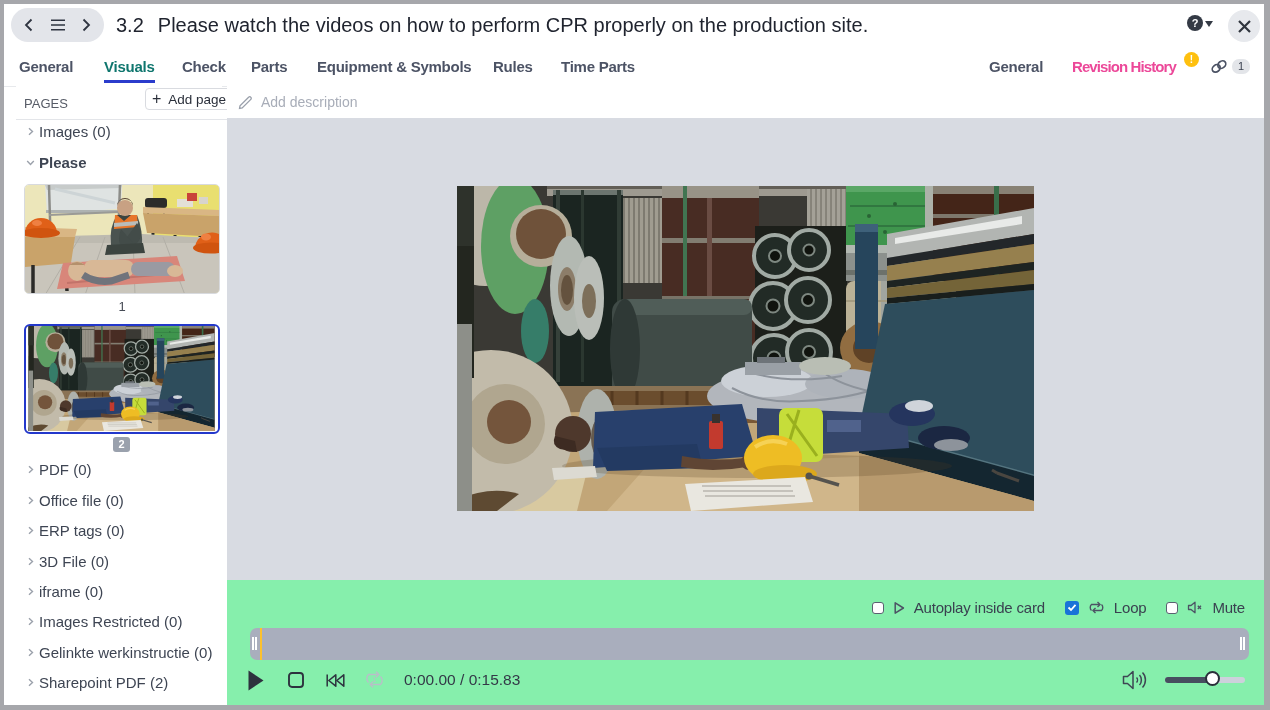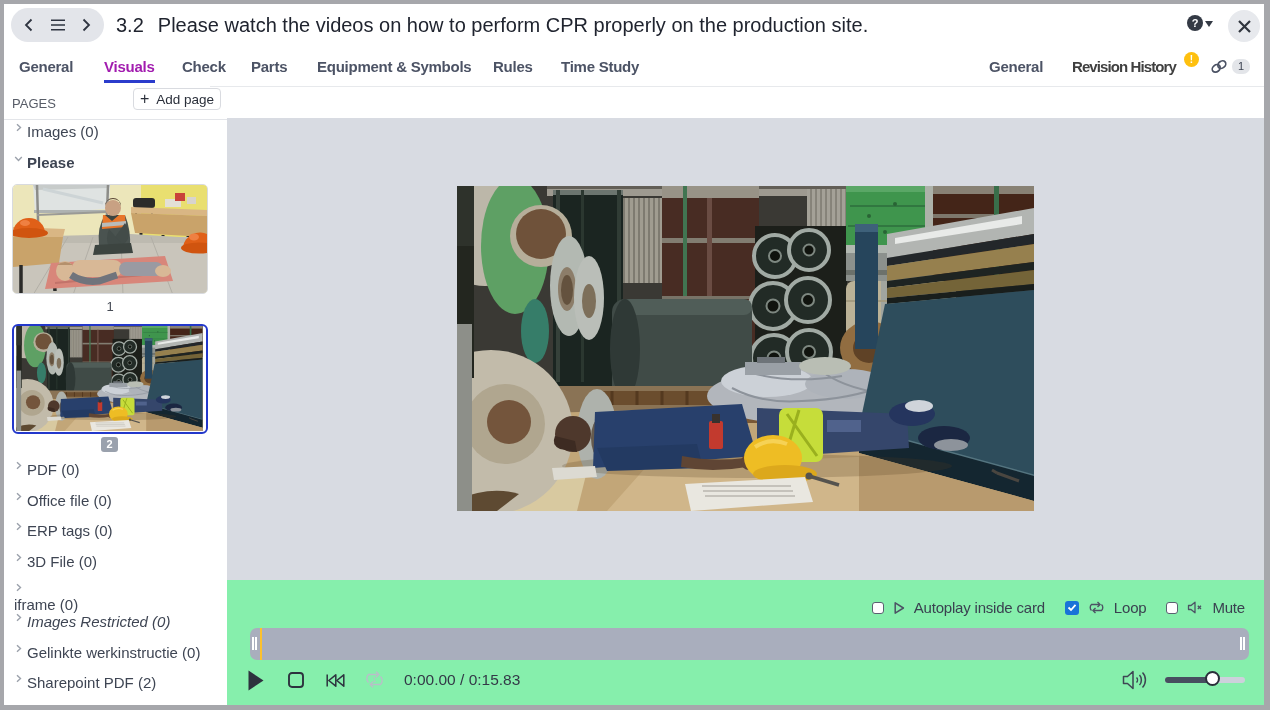--- a/index.html
+++ b/index.html
@@ -8,30 +8,30 @@
   .abs { position:absolute; }
   
   .pill { left:7px; top:4px; width:93px; height:34px; border-radius:17px; background:#e3e5ea; display:flex; align-items:center; justify-content:space-between; padding:0 13px; }
   .hdr-title { left:112px; top:10px; font-size:20px; color:#20242f; white-space:nowrap; }
   .qbtn { left:1183px; top:11px; width:16px; height:16px; border-radius:50%; background:#343a45; color:#fff; font-size:11px; font-weight:bold; text-align:center; line-height:16px; }
   .caret { left:1201px; top:17px; width:0; height:0; border-left:4.5px solid transparent; border-right:4.5px solid transparent; border-top:6px solid #343a45; }
   .xbtn { left:1224px; top:6px; width:32px; height:32px; border-radius:50%; background:#e7e9ed; display:flex; align-items:center; justify-content:center; }
   
   .tabrow { left:0; top:44px; width:1260px; height:39px; border-bottom:1px solid #e7e9ec; }
   .tab { position:absolute; top:10px; font-size:15px; font-weight:bold; color:#4c5365; white-space:nowrap; letter-spacing:-0.25px; }
-  .tab.active { color:#a21caf; }
+  .tab.active { color:#0f766e; }
   .tab.active::after { content:""; position:absolute; left:0; right:0; top:22px; height:3px; background:#2b3ccc; }
   .rh-badge { left:1180px; top:48px; width:15px; height:15px; border-radius:50%; background:#fec00f; color:#fff; font-weight:bold; font-size:10px; text-align:center; line-height:15px; }
   .one-badge { left:1228px; top:55px; width:18px; height:15px; border-radius:7px; background:#e3e5e9; color:#3a4150; font-size:11px; text-align:center; line-height:15px; }
   
-  .sidebar { left:0; top:79px; width:206px; height:622px; background:#fff; }
+  .sidebar { left:12px; top:79px; width:206px; height:622px; background:#fff; }
   .pageshdr { left:0; top:0; width:223px; height:37px; border-bottom:1px solid #e3e5e9; }
   .pages-label { left:8px; top:13px; font-size:13px; color:#575c67; }
   .addpage { left:129px; top:5px; width:88px; height:22px; border:1px solid #d9dbe0; border-radius:4px; background:#fff; display:flex; align-items:center; justify-content:center; gap:7px; font-size:13.5px; color:#2a2f3a; }
-  .treerow { position:absolute; left:10px; font-size:15px; color:#3e4553; display:flex; gap:4px; white-space:nowrap; }
+  .treerow { position:absolute; left:10px; font-size:15px; color:#3e4553; display:flex; align-items:center; gap:4px; white-space:nowrap; }
   .chev { width:9px; height:9px; flex:0 0 auto; }
   .thumb { position:absolute; left:8px; width:196px; height:110px; border-radius:5px; overflow:hidden; }
   .cap { position:absolute; width:196px; left:8px; text-align:center; font-size:13px; color:#464b55; }
   .cap2 { position:absolute; left:97px; width:17px; height:15px; border-radius:3px; background:#9aa1ad; color:#fff; font-size:11px; font-weight:bold; text-align:center; line-height:15px; }
   
   .descrow { left:223px; top:79px; width:1037px; height:38px; background:#fff; display:flex; align-items:center; padding-left:11px; gap:8px; color:#a8adb8; font-size:14px; }
   .canvas { left:223px; top:114px; width:1037px; height:462px; background:#d8dbe2; }
   .player { left:230px; top:68px; width:577px; height:325px; }
   .controls { left:223px; top:576px; width:1037px; height:125px; background:#86efac; }
   .cbrow { position:absolute; top:19px; left:0; width:1018px; display:flex; justify-content:flex-end; align-items:center; gap:9px; font-size:15px; color:#3a4150; letter-spacing:-0.2px; }
@@ -66,23 +66,23 @@
       </svg>
     </div>
 
   <div class="abs tabrow">
     <span class="tab" style="left:15px">General</span>
     <span class="tab active" style="left:100px">Visuals</span>
     <span class="tab" style="left:178px">Check</span>
     <span class="tab" style="left:247px">Parts</span>
     <span class="tab" style="left:313px">Equipment &amp; Symbols</span>
     <span class="tab" style="left:489px">Rules</span>
-    <span class="tab" style="left:557px">Time Study</span>
+    <span class="tab" style="left:557px">Time Parts</span>
     <span class="tab" style="left:985px;font-weight:bold;">General</span>
-    <span class="tab" style="left:1068px;color:#404040;letter-spacing:-0.9px;">Revision History</span>
+    <span class="tab" style="left:1068px;color:#ec4899;letter-spacing:-0.9px;">Revision History</span>
     <span style="position:absolute;left:1206px;top:10px;"><svg width="18" height="17" viewBox="0 0 18 17">
           <g fill="none" stroke="#4b5264" stroke-width="1.7">
             <ellipse cx="6.2" cy="10.4" rx="4.3" ry="3.4" transform="rotate(-40 6.2 10.4)"></ellipse>
             <ellipse cx="11.8" cy="6.6" rx="4.3" ry="3.4" transform="rotate(-40 11.8 6.6)"></ellipse>
           </g>
         </svg></span>
   </div>
   <div class="abs rh-badge">!</div>
   <div class="abs one-badge">1</div>
 
@@ -130,46 +130,52 @@
           <path d="M3 1.2 L6.5 4.5 L3 7.8" fill="none" stroke="#9ba1ab" stroke-width="1.4"></path>
         </svg>
         <span>ERP tags (0)</span>
       </div>
     <div class="treerow" style="top:470px;">
         <svg class="chev" viewBox="0 0 9 9">
           <path d="M3 1.2 L6.5 4.5 L3 7.8" fill="none" stroke="#9ba1ab" stroke-width="1.4"></path>
         </svg>
         <span>3D File (0)</span>
       </div>
-    <div class="treerow" style="top:500px;flex-direction:column;">
+    <div class="treerow" style="top:500px;">
         <svg class="chev" viewBox="0 0 9 9">
           <path d="M3 1.2 L6.5 4.5 L3 7.8" fill="none" stroke="#9ba1ab" stroke-width="1.4"></path>
         </svg>
         <span>iframe (0)</span>
       </div>
-    <div class="treerow" style="top:530px;font-style:italic;">
+    <div class="treerow" style="top:530px;">
         <svg class="chev" viewBox="0 0 9 9">
           <path d="M3 1.2 L6.5 4.5 L3 7.8" fill="none" stroke="#9ba1ab" stroke-width="1.4"></path>
         </svg>
         <span>Images Restricted (0)</span>
       </div>
     <div class="treerow" style="top:561px;">
         <svg class="chev" viewBox="0 0 9 9">
           <path d="M3 1.2 L6.5 4.5 L3 7.8" fill="none" stroke="#9ba1ab" stroke-width="1.4"></path>
         </svg>
         <span>Gelinkte werkinstructie (0)</span>
       </div>
     <div class="treerow" style="top:591px;">
         <svg class="chev" viewBox="0 0 9 9">
           <path d="M3 1.2 L6.5 4.5 L3 7.8" fill="none" stroke="#9ba1ab" stroke-width="1.4"></path>
         </svg>
         <span>Sharepoint PDF (2)</span>
       </div>
   </div>
 
+  <div class="abs descrow">
+    <svg width="15" height="15" viewBox="0 0 15 15">
+        <path d="M1.5 13.5 L2 10.8 L10.6 2.2 a1.5 1.5 0 0 1 2.2 0 a1.5 1.5 0 0 1 0 2.2 L4.2 13 L1.5 13.5 z" fill="none" stroke="#9aa0ab" stroke-width="1.3"></path>
+      </svg>
+    <span>Add description</span>
+  </div>
   <div class="abs canvas">
     <div class="abs player"><svg width="577" height="325" viewBox="0 0 577 325">
           <use href="#scene2"></use>
         </svg></div>
   </div>
 
   <div class="abs controls">
     <div class="cbrow">
       <span class="cb"></span>
       <svg width="12" height="14" viewBox="0 0 12 14">

